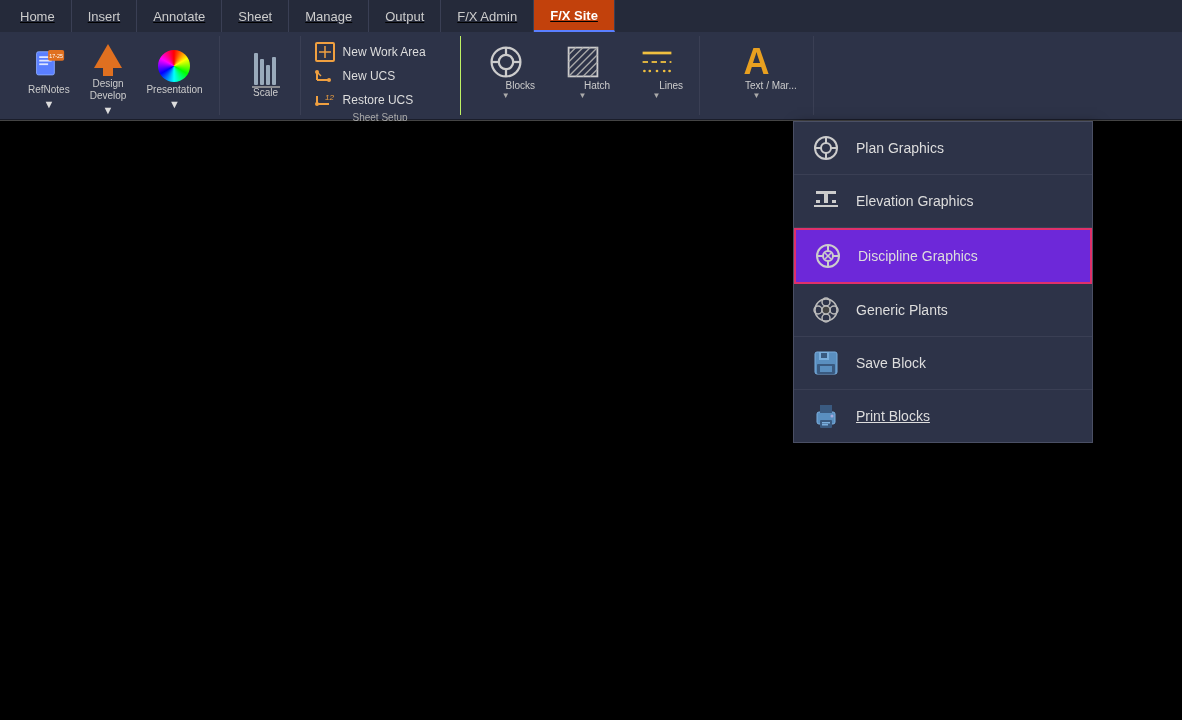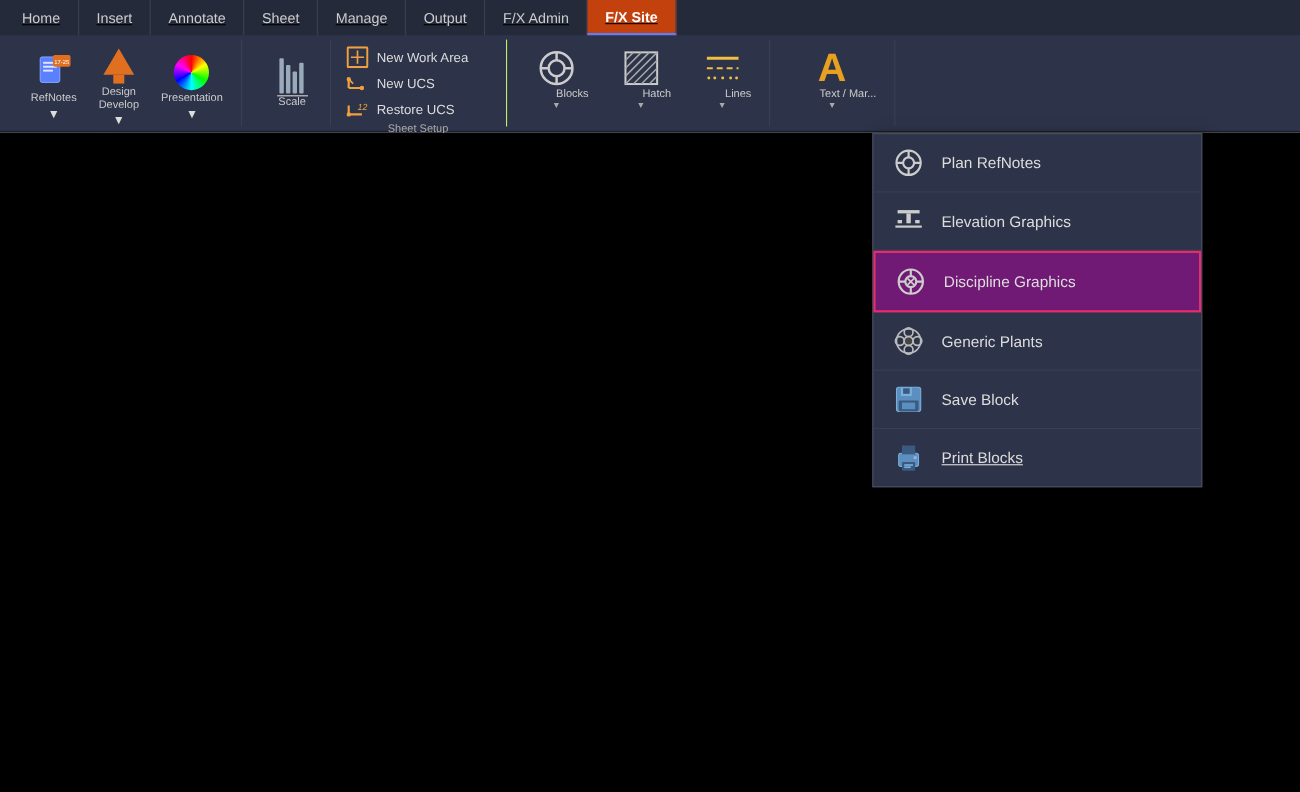--- a/index.html
+++ b/index.html
@@ -215,21 +215,21 @@
       align-items: center;
       padding: 10px 16px;
       gap: 14px;
       cursor: pointer;
       color: #ddd;
       font-size: 14px;
       border-bottom: 1px solid #3a3f54;
     }
     .dropdown-item:last-child { border-bottom: none; text-decoration: underline; }
     .dropdown-item.active {
-      background: #701a75;
+      background: #6d28d9;
       border: 2px solid #e0306a;
     }
 
     .dropdown-item .menu-icon {
       width: 32px;
       height: 32px;
       display: flex;
       align-items: center;
       justify-content: center;
       flex-shrink: 0;
@@ -470,21 +470,21 @@
     <div class="menu-icon">
       <svg width="28" height="28" viewBox="0 0 28 28">
         <circle cx="14" cy="14" r="11" fill="none" stroke="#ccc" stroke-width="2"></circle>
         <circle cx="14" cy="14" r="5" fill="none" stroke="#ccc" stroke-width="2"></circle>
         <line x1="3" y1="14" x2="9" y2="14" stroke="#ccc" stroke-width="2"></line>
         <line x1="19" y1="14" x2="25" y2="14" stroke="#ccc" stroke-width="2"></line>
         <line x1="14" y1="3" x2="14" y2="9" stroke="#ccc" stroke-width="2"></line>
         <line x1="14" y1="19" x2="14" y2="25" stroke="#ccc" stroke-width="2"></line>
       </svg>
     </div>
-    <span>Plan RefNotes</span>
+    <span>Plan Graphics</span>
   </div>
 
   <div class="dropdown-item">
     <div class="menu-icon">
       <svg width="28" height="28" viewBox="0 0 28 28">
 
         <rect x="4" y="4" width="20" height="3" fill="#ccc"></rect>
         <rect x="12" y="7" width="4" height="6" fill="#ccc"></rect>
         <rect x="4" y="13" width="4" height="3" fill="#ccc"></rect>
         <rect x="12" y="13" width="4" height="3" fill="#ccc"></rect>

